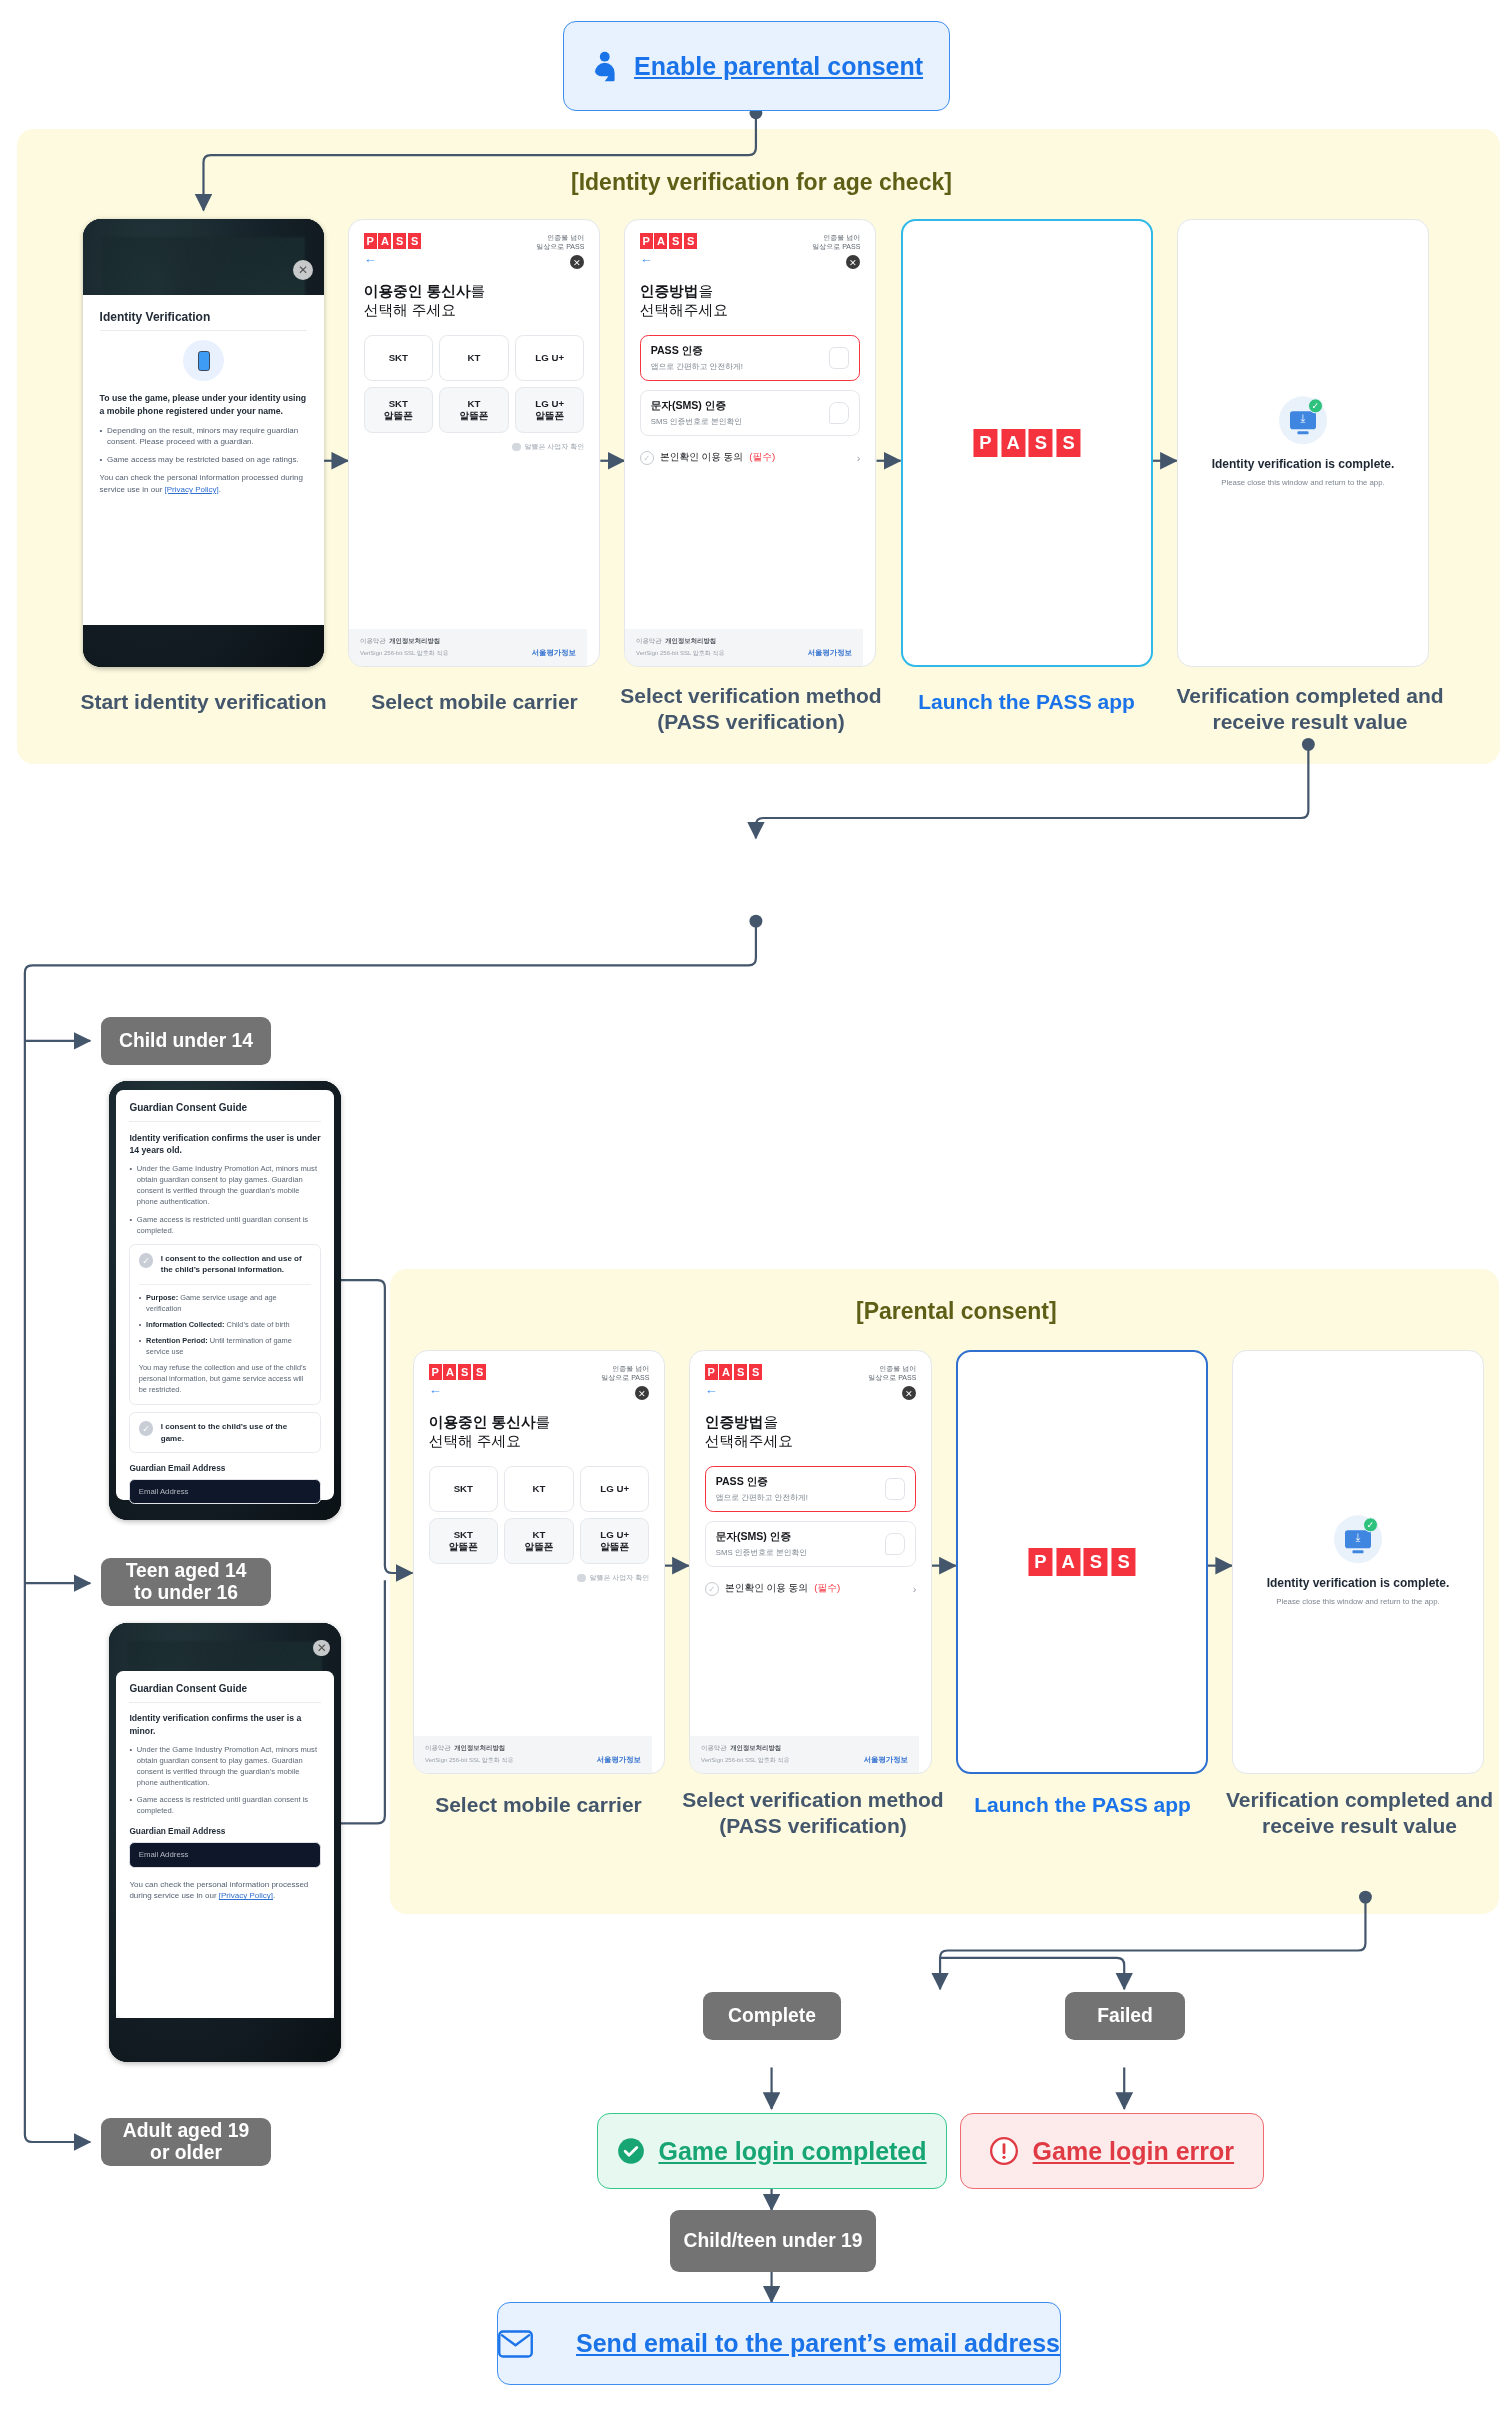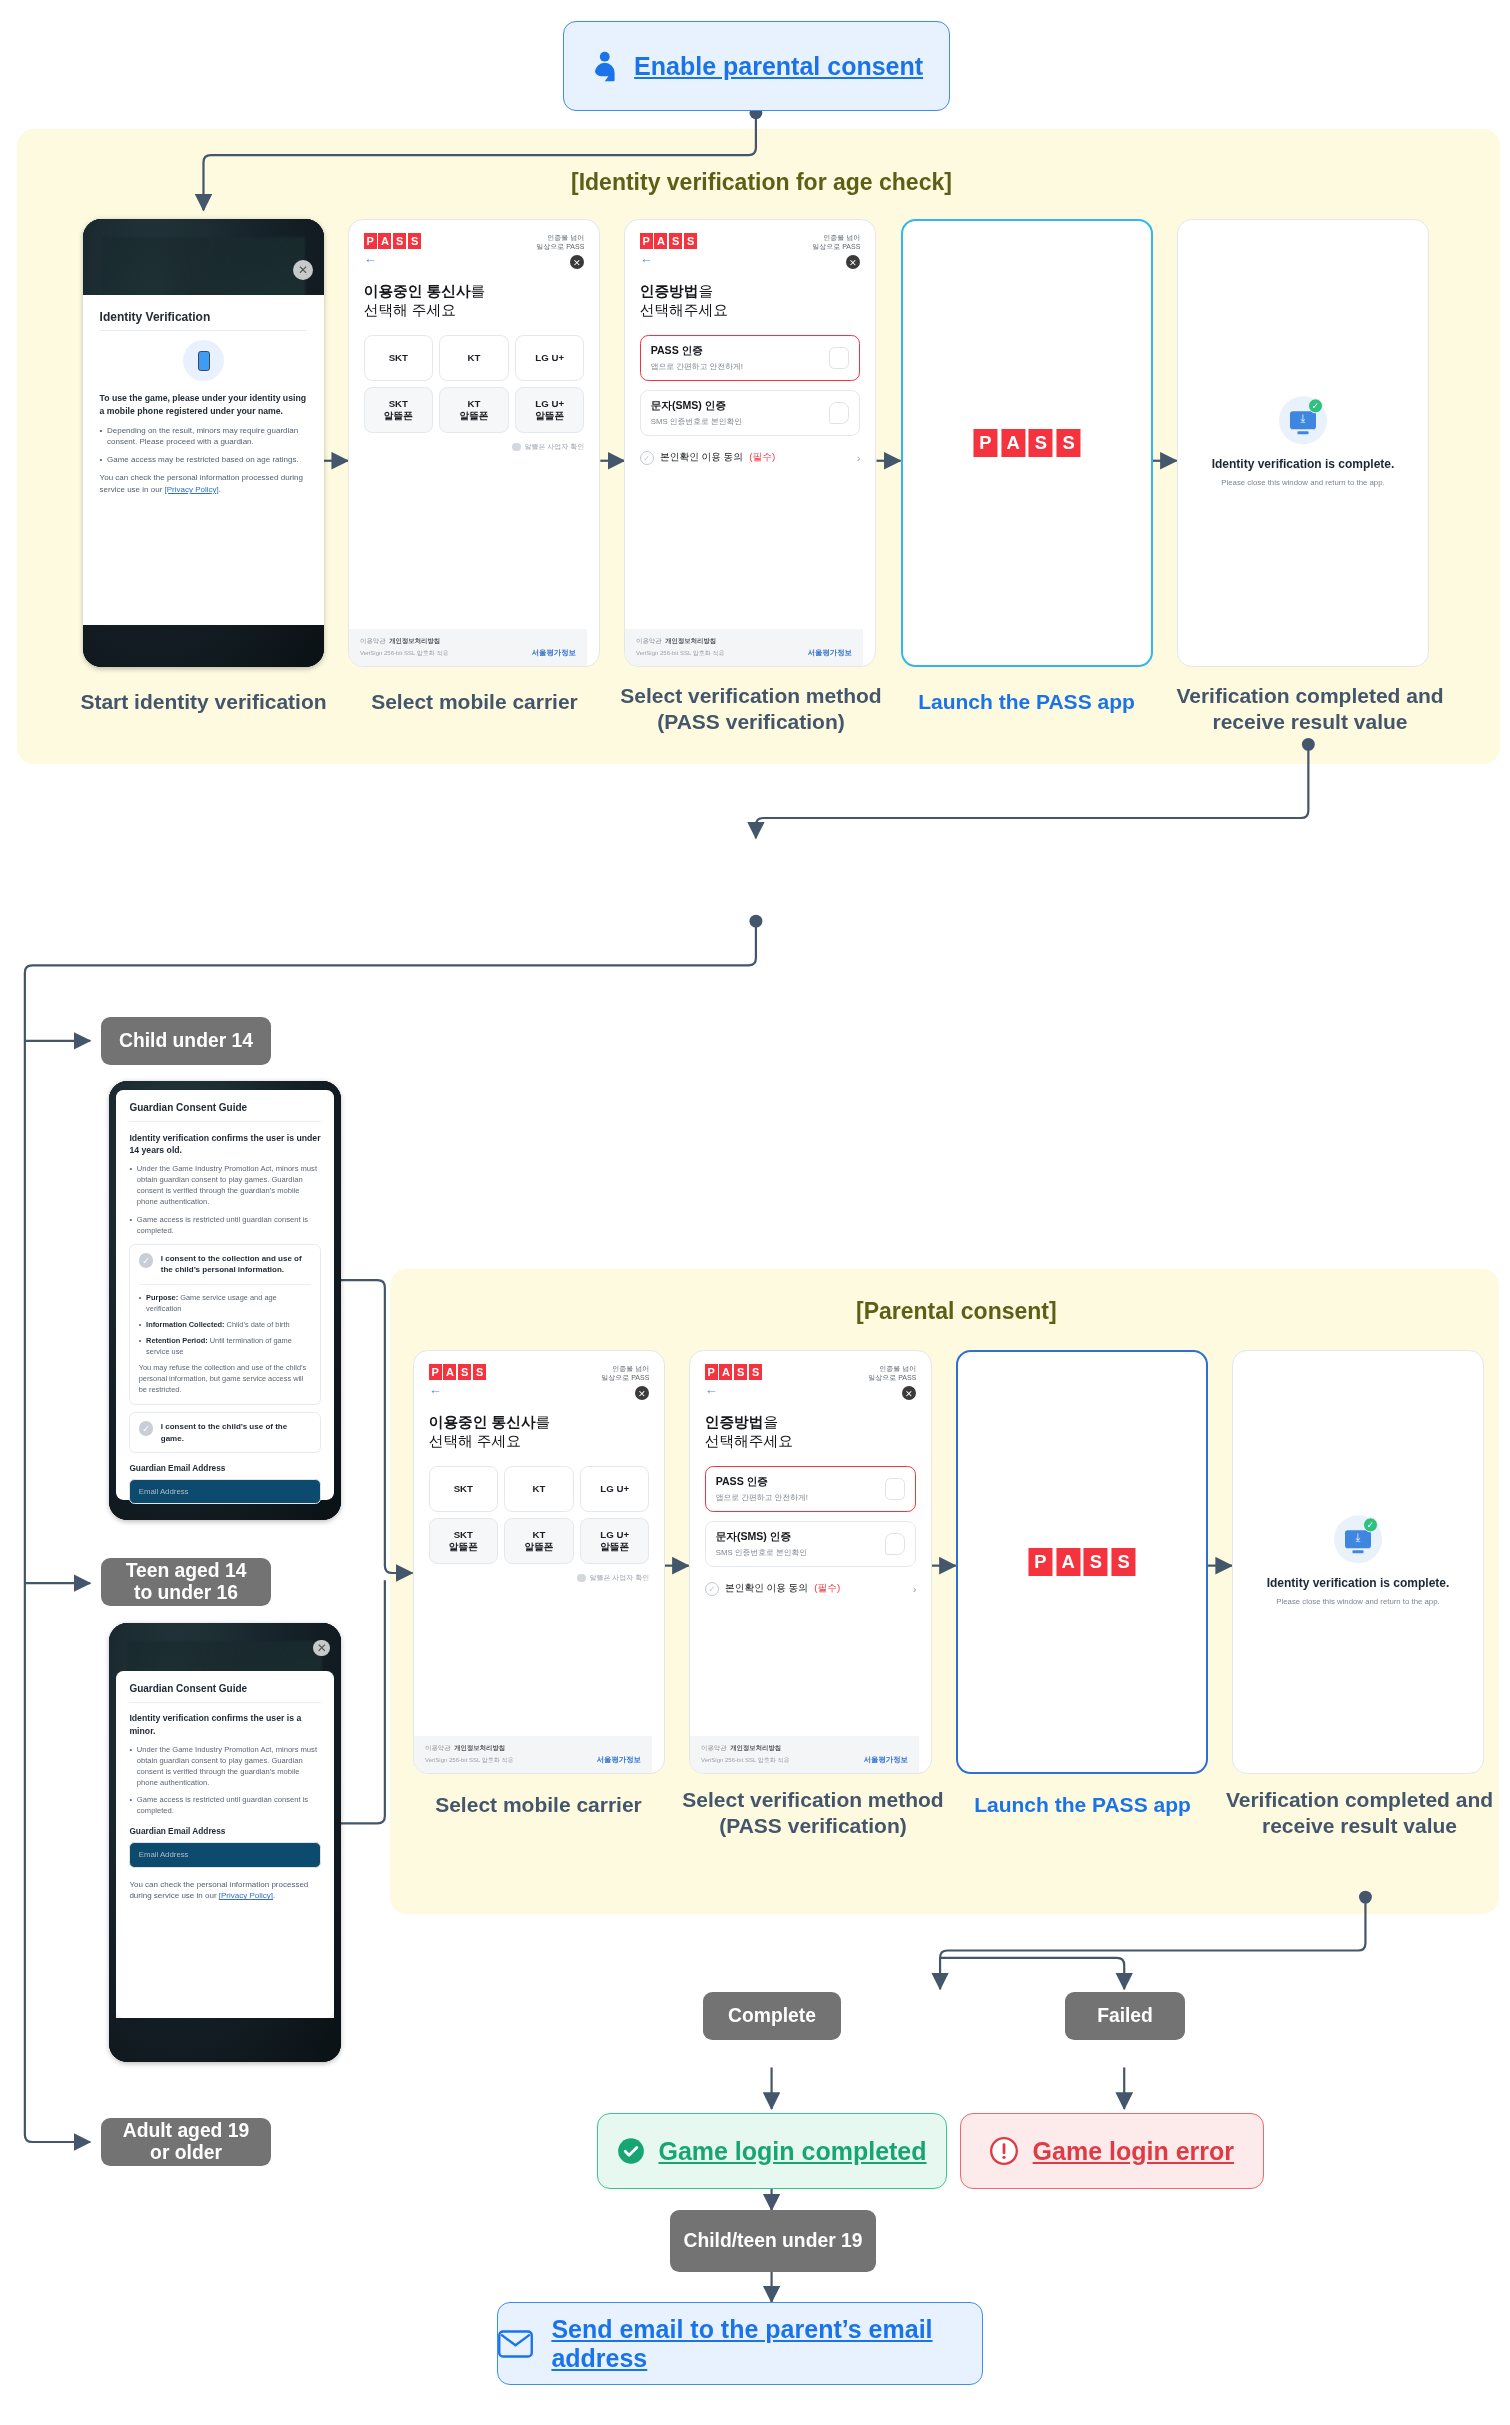--- a/index.html
+++ b/index.html
@@ -236,21 +236,21 @@
   .g-ck-row { display: flex; gap: 7.4px; align-items: flex-start; }
   .g-ck { width: 14.7px; height: 14.7px; border-radius: 50%; background: #c9ced6; color: #fff; font-size: 9.2px; display:flex; align-items:center; justify-content:center; flex: none; }
   .g-ck-t { font-size: 8px; font-weight: bold; color: #1d2733; line-height: 1.4; }
   .g-div { height: 0.9px; background: #edf0f3; margin: 8.3px 0; }
   .g-sub { font-size: 7.4px; color: #5b6675; line-height: 1.45; padding-left: 7.4px; position: relative; margin-bottom: 5.5px; }
   .g-sub:before { content:"•"; position:absolute; left:0; }
   .g-sub b { color: #1d2733; }
   .g-field-label { font-size: 8.3px; font-weight: bold; color: #1d2733; margin-top: 10px; }
   .g-input {
     border: 0.9px solid #e0e4e9; border-radius: 5.5px;
-    padding: 7.4px 8.3px; font-size: 7.8px; color: #b3b9c1; margin-top: 5.5px; background:#0c4a6e;
+    padding: 7.4px 8.3px; font-size: 7.8px; color: #b3b9c1; margin-top: 5.5px; background:#0f172a;
   }
 
   
   svg.lines { position: absolute; inset: 0; width: 1510px; height: 2426px; z-index: 2; pointer-events: none; }
 </style>
 </head>
 <body>
 
 <div class="canvas">
 
@@ -705,21 +705,21 @@
           <circle cx="12" cy="12" r="11" fill="#fff" stroke="#e03b45" stroke-width="2"></circle>
           <path d="M12 6.5v7" stroke="#e03b45" stroke-width="2.4" stroke-linecap="round"></path>
           <circle cx="12" cy="17.4" r="1.4" fill="#e03b45"></circle>
         </svg>
     </span>
     <span>Game login error</span>
   </div>
 
   <div class="chip" style="left:670px; top:2210px; width:206px; height:62px;">Child/teen under 19</div>
 
-  <div class="pill pill-blue" style="left:497px; top:2302px; width:486px; height:83px; gap:18.4px;">
+  <div class="pill pill-blue" style="left:497px; top:2302px; width:564px; height:83px; gap:18.4px;justify-content:space-between;">
     <span style="display:inline-flex;">
       <svg width="35" height="28" viewBox="0 0 28 22" fill="none" stroke="#1a73e8" stroke-width="1.9">
         <rect x="1" y="1" width="26" height="20" rx="3"></rect>
         <path d="M2.5 3.5L14 12 25.5 3.5"></path>
       </svg>
     </span>
     <span>Send email to the parent’s email address</span>
   </div>
 
 </div>

